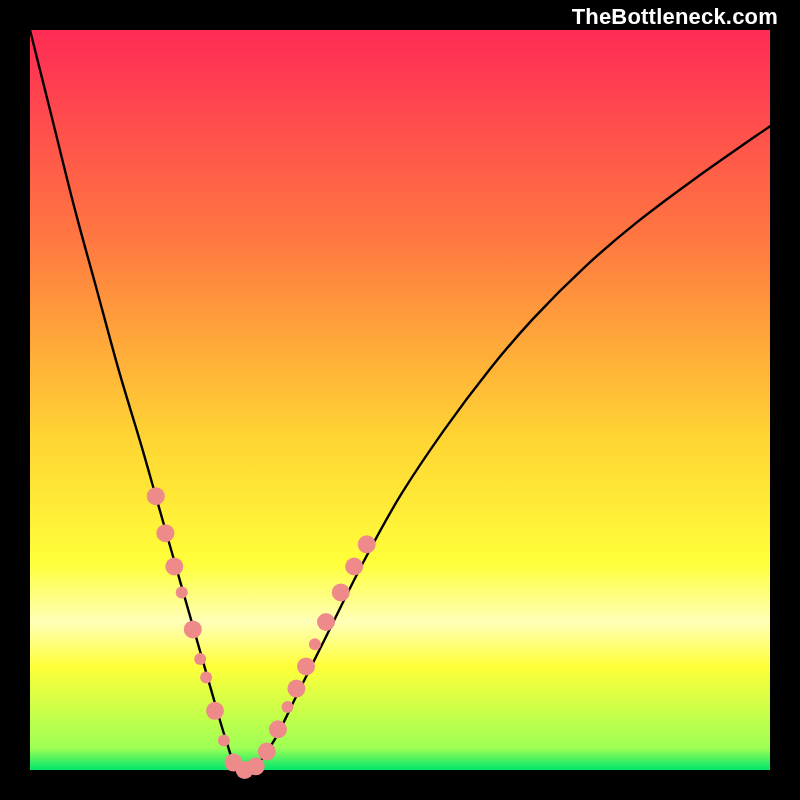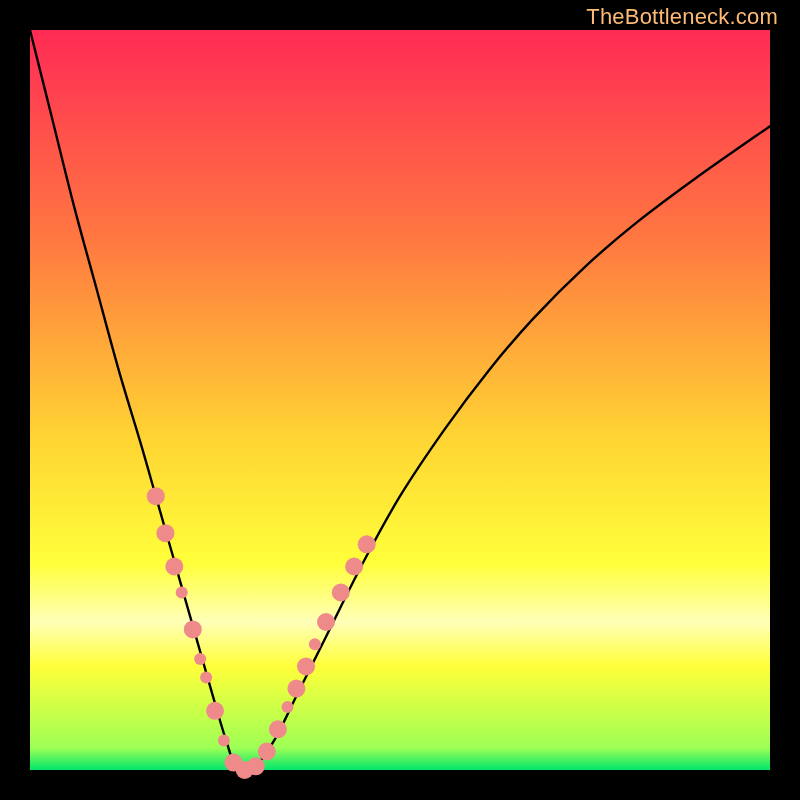--- a/index.html
+++ b/index.html
@@ -25,22 +25,22 @@
     left: 30px;
     width: 740px;
     height: 740px;
     
   }
   .watermark {
     position: absolute;
     top: 4px;
     right: 22px;
     font-size: 22px;
-    font-weight: 400;
-    color: #fdba74;
+    font-weight: 700;
+    color: #ffffff;
     letter-spacing: 0.2px;
     margin-left: 17px;
   }
   svg.curve {
     position: absolute;
     top: 0;
     left: 0;
     width: 740px;
     height: 740px;
     overflow: visible;

